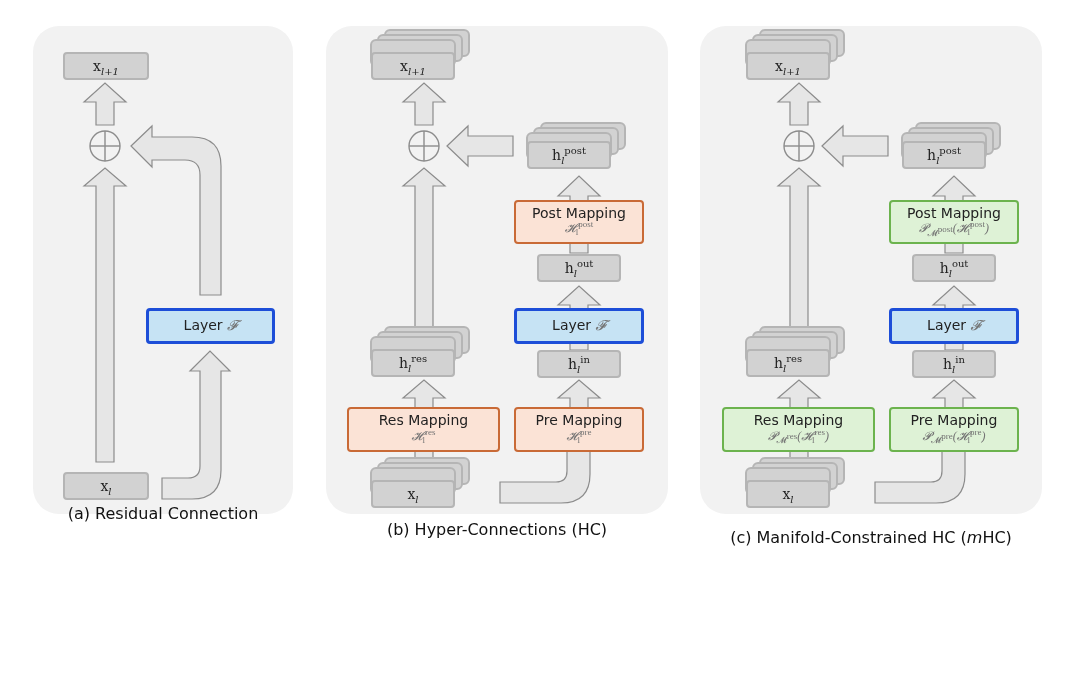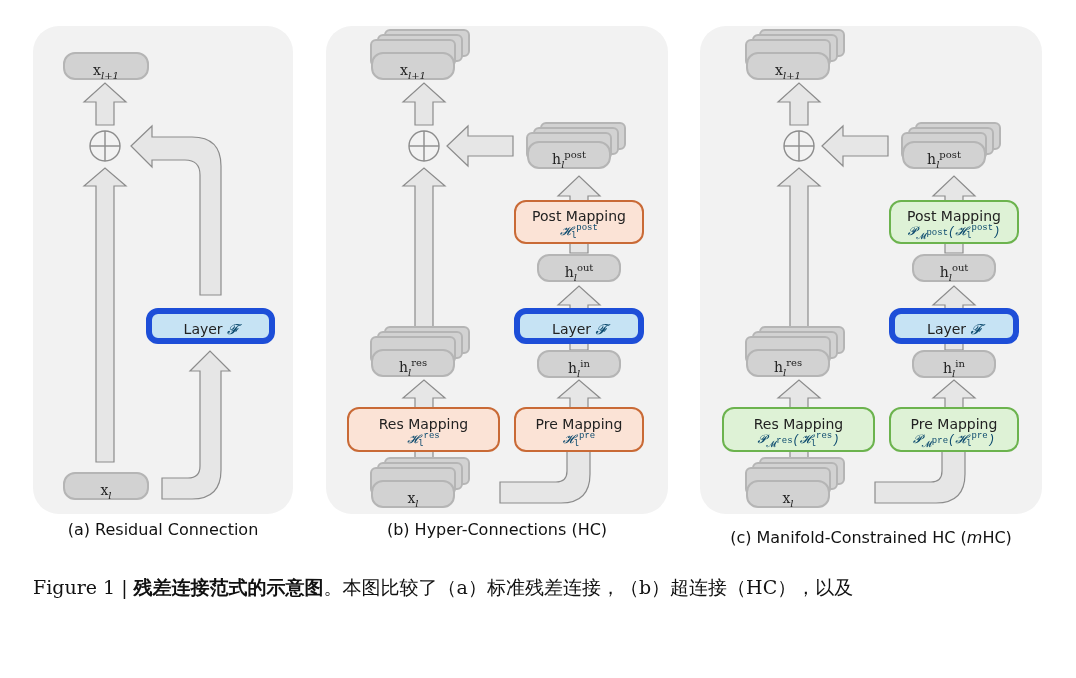--- a/index.html
+++ b/index.html
@@ -1,28 +1,28 @@
 <!DOCTYPE html>
 <html><head>
 <meta charset="utf-8">
 <style>
   html,body{margin:0;padding:0;background:#ffffff;}
   body{width:1076px;height:678px;position:relative;overflow:hidden;font-family:"DejaVu Sans",sans-serif;}
   .panel{position:absolute;background:#f2f2f2;border-radius:26px;}
   svg.diagram{position:absolute;left:0;top:0;}
-  .box{position:absolute;box-sizing:border-box;border-radius:12px;display:flex;align-items:center;justify-content:flex-end;flex-direction:column;text-align:center;line-height:1.05;}
+  .box{position:absolute;box-sizing:border-box;border-radius:4px;display:flex;align-items:center;justify-content:center;flex-direction:column;text-align:center;line-height:1.05;}
   .gray{background:#d2d2d2;border:2px solid #b5b5b5;}
-  .blue{background:#c6e3f4;border:6px solid #1d4ed8;color:#1a1a1a;}
+  .blue{background:#c6e3f4;border:3px solid #1d4ed8;color:#1a1a1a;}
   .orange{background:#fbe3d6;border:2px solid #c96a36;color:#1a1a1a;}
   .green{background:#def2d6;border:2px solid #6cb34e;color:#1a1a1a;}
   .var{font-family:"DejaVu Serif",serif;font-size:14px;color:#222;}
   .var i{font-style:italic;}
   .var sub,.var sup{font-size:10px;line-height:0;}
   .lbl{font-size:14px;color:#222;}
-  .math{font-family:Liberation Mono, monospace;font-size:12px;font-style:italic;color:#0c4a6e;}
+  .math{font-family:Liberation Serif, serif;font-size:12px;font-style:italic;color:#737373;}
   .math sub,.math sup{font-size:9px;font-style:normal;}
   .caption-sub{position:absolute;font-size:16px;color:#111;text-align:center;}
   .fig-caption{position:absolute;left:33px;top:572px;width:1020px;font-family:"DejaVu Serif",serif;font-size:19px;line-height:31px;color:#111;}
   .fig-caption b{font-weight:bold;}
 </style>
 </head>
 <body>
 
 <div class="panel" style="left:33px;top:26px;width:260px;height:488px;"></div>
 <div class="panel" style="left:326px;top:26px;width:342px;height:488px;"></div>
@@ -104,21 +104,21 @@
 
 <div class="box gray" style="left:63px;top:52px;width:86px;height:28px;">
   <span class="var"><span>x</span><sub><i>l+1</i></sub></span>
 </div>
 <div class="box blue" style="left:146px;top:308px;width:129px;height:36px;">
   <span class="lbl"><span>Layer</span> <span class="math" style="font-size:14px">𝓕</span></span>
 </div>
 <div class="box gray" style="left:63px;top:472px;width:86px;height:28px;">
   <span class="var"><span>x</span><sub><i>l</i></sub></span>
 </div>
-<div class="caption-sub" style="left:33px;top:520px;width:260px;">(a) Residual Connection</div>
+<div class="caption-sub" style="left:33px;top:504px;width:260px;">(a) Residual Connection</div>
 
 <div class="box gray" style="left:371px;top:52px;width:84px;height:28px;">
   <span class="var"><span>x</span><sub><i>l+1</i></sub></span>
 </div>
 <div class="box gray" style="left:527px;top:141px;width:84px;height:28px;">
   <span class="var"><span>h</span><sub><i>l</i></sub><sup>post</sup></span>
 </div>
 <div class="box orange" style="left:514px;top:200px;width:130px;height:44px;">
   <span class="lbl">Post Mapping</span>
   <span class="math"><span>𝓗</span><sub>l</sub><sup>post</sup></span>
@@ -179,14 +179,13 @@
   <span class="math"><span>𝓟</span><sub><span>𝓜</span><sup>pre</sup></sub>(<span>𝓗</span><sub>l</sub><sup>pre</sup>)</span>
 </div>
 <div class="box gray" style="left:746px;top:480px;width:84px;height:28px;">
   <span class="var"><span>x</span><sub><i>l</i></sub></span>
 </div>
 <div class="caption-sub" style="left:700px;top:528px;width:342px;">
   <span>(c) Manifold-Constrained HC (</span><i>m</i><span>HC)</span>
 </div>
 
 <div class="fig-caption">
-  <div><span>Figure 1 | </span><b>残差连接范式的示意图</b><span>。本图比较了（a）标准残差连接，（b）超连接（HC），以及</span></div>
 </div>
 
 </body></html>

